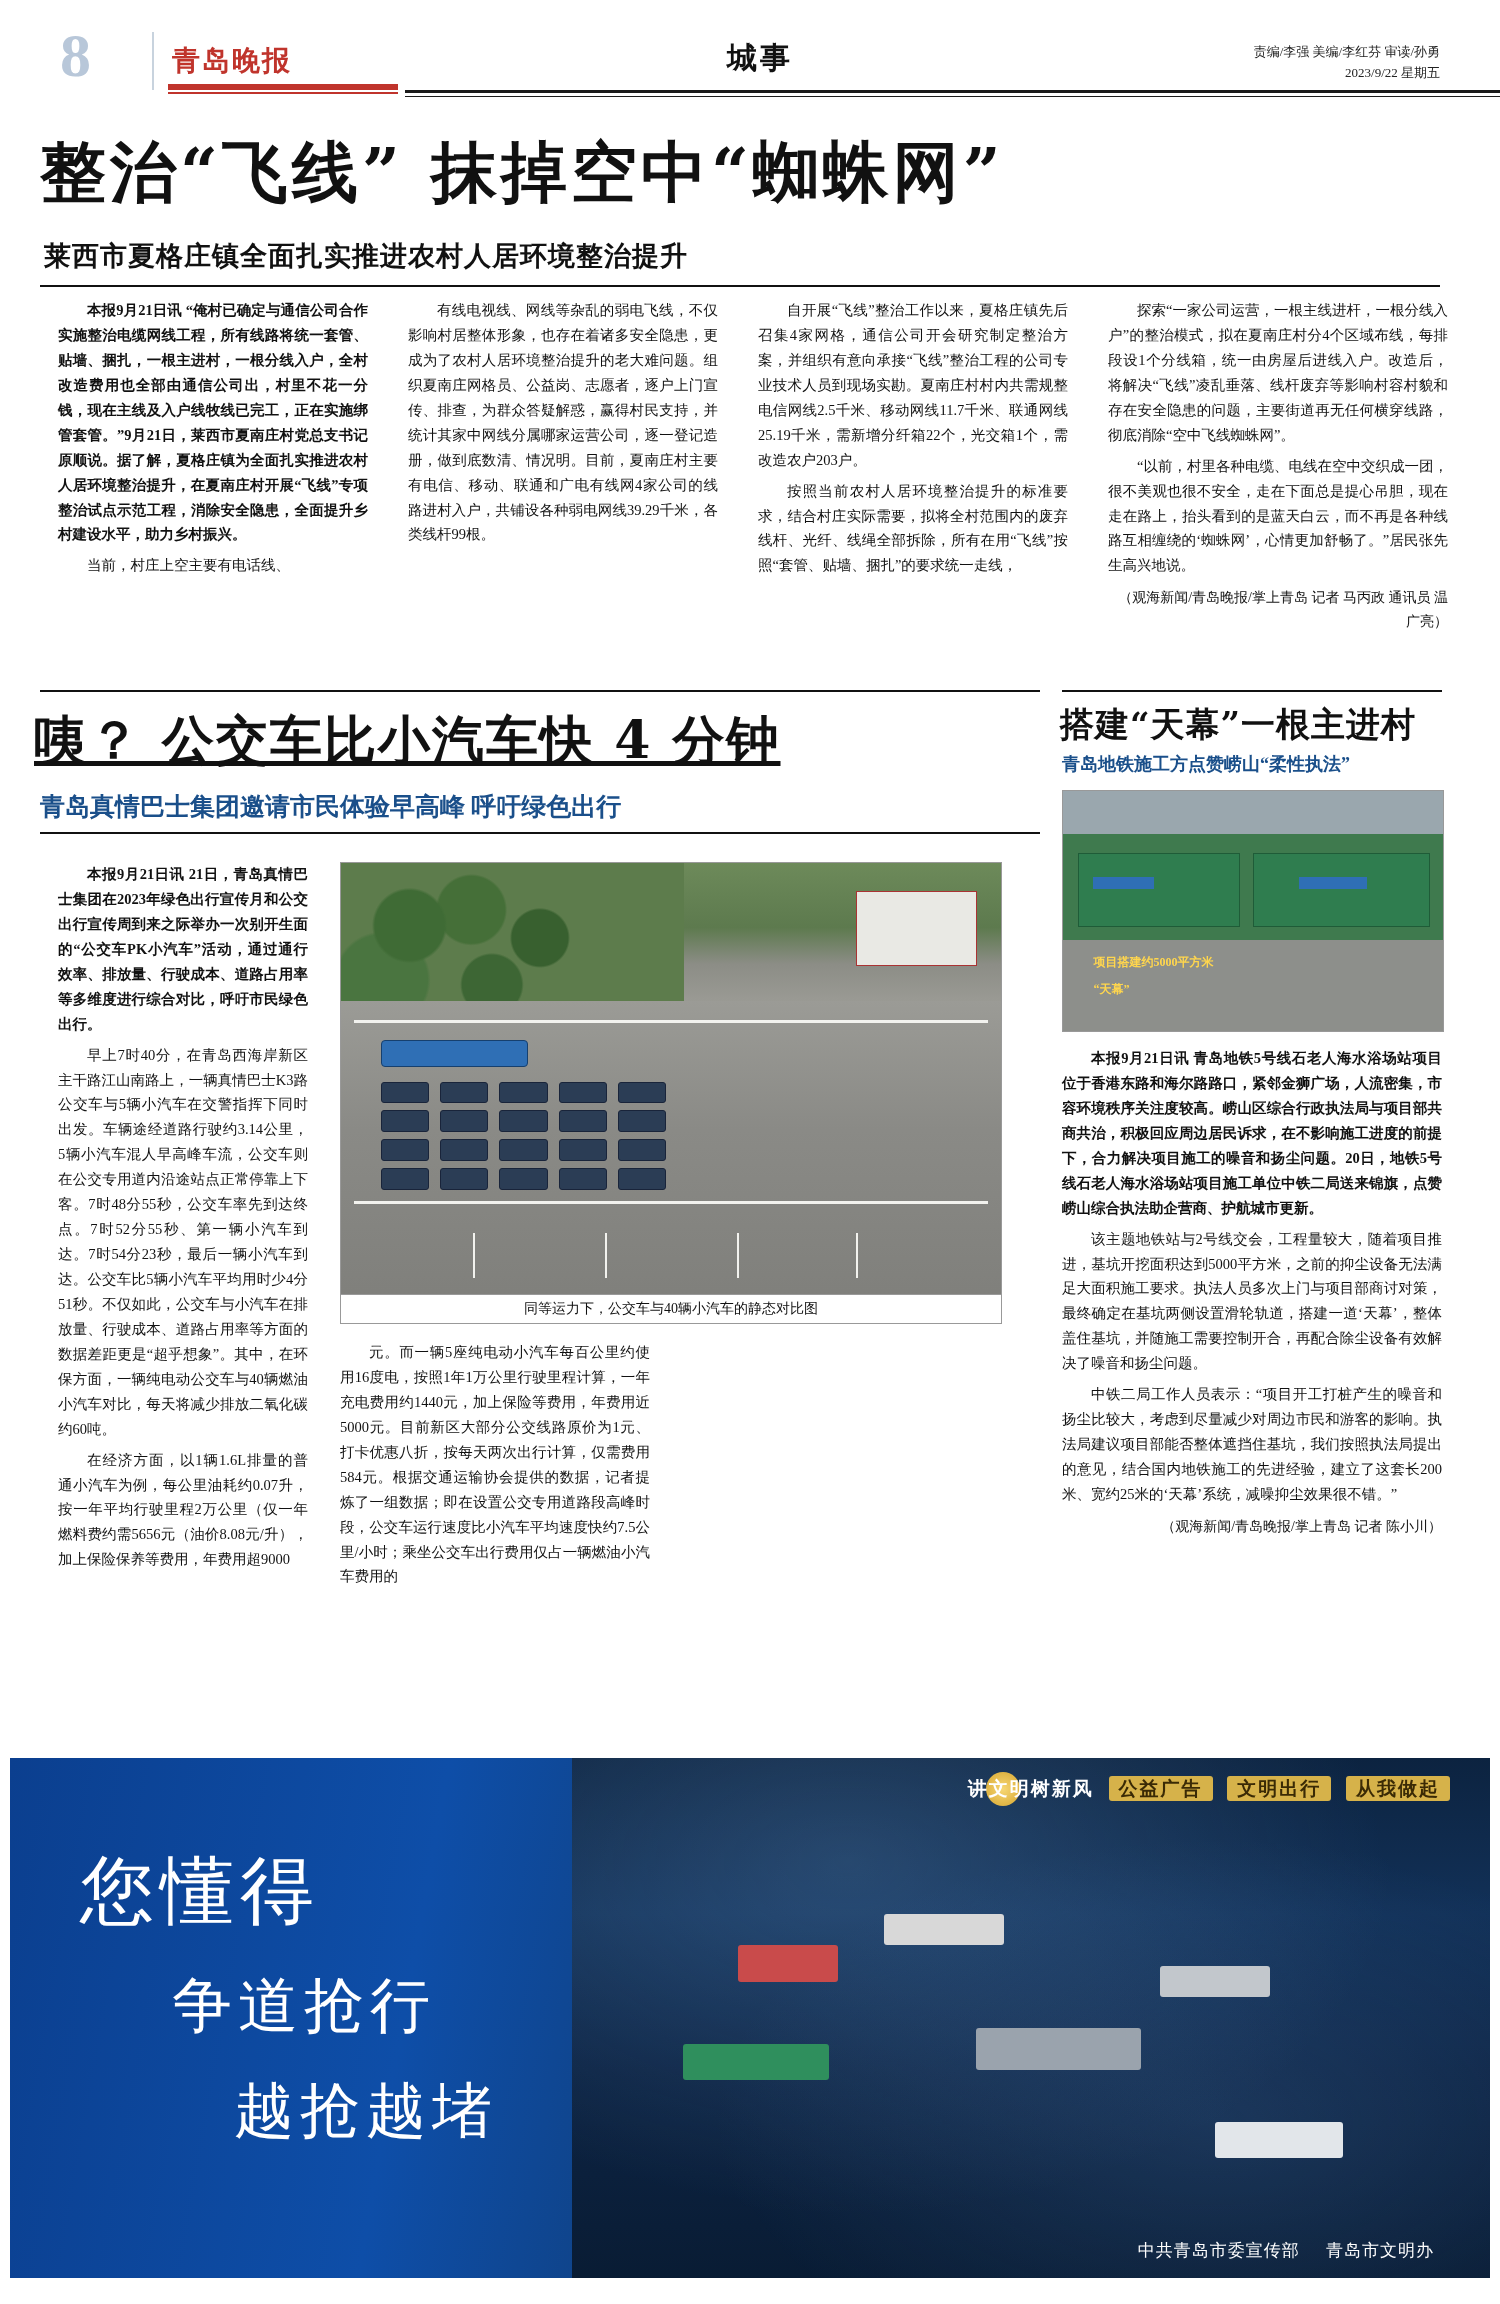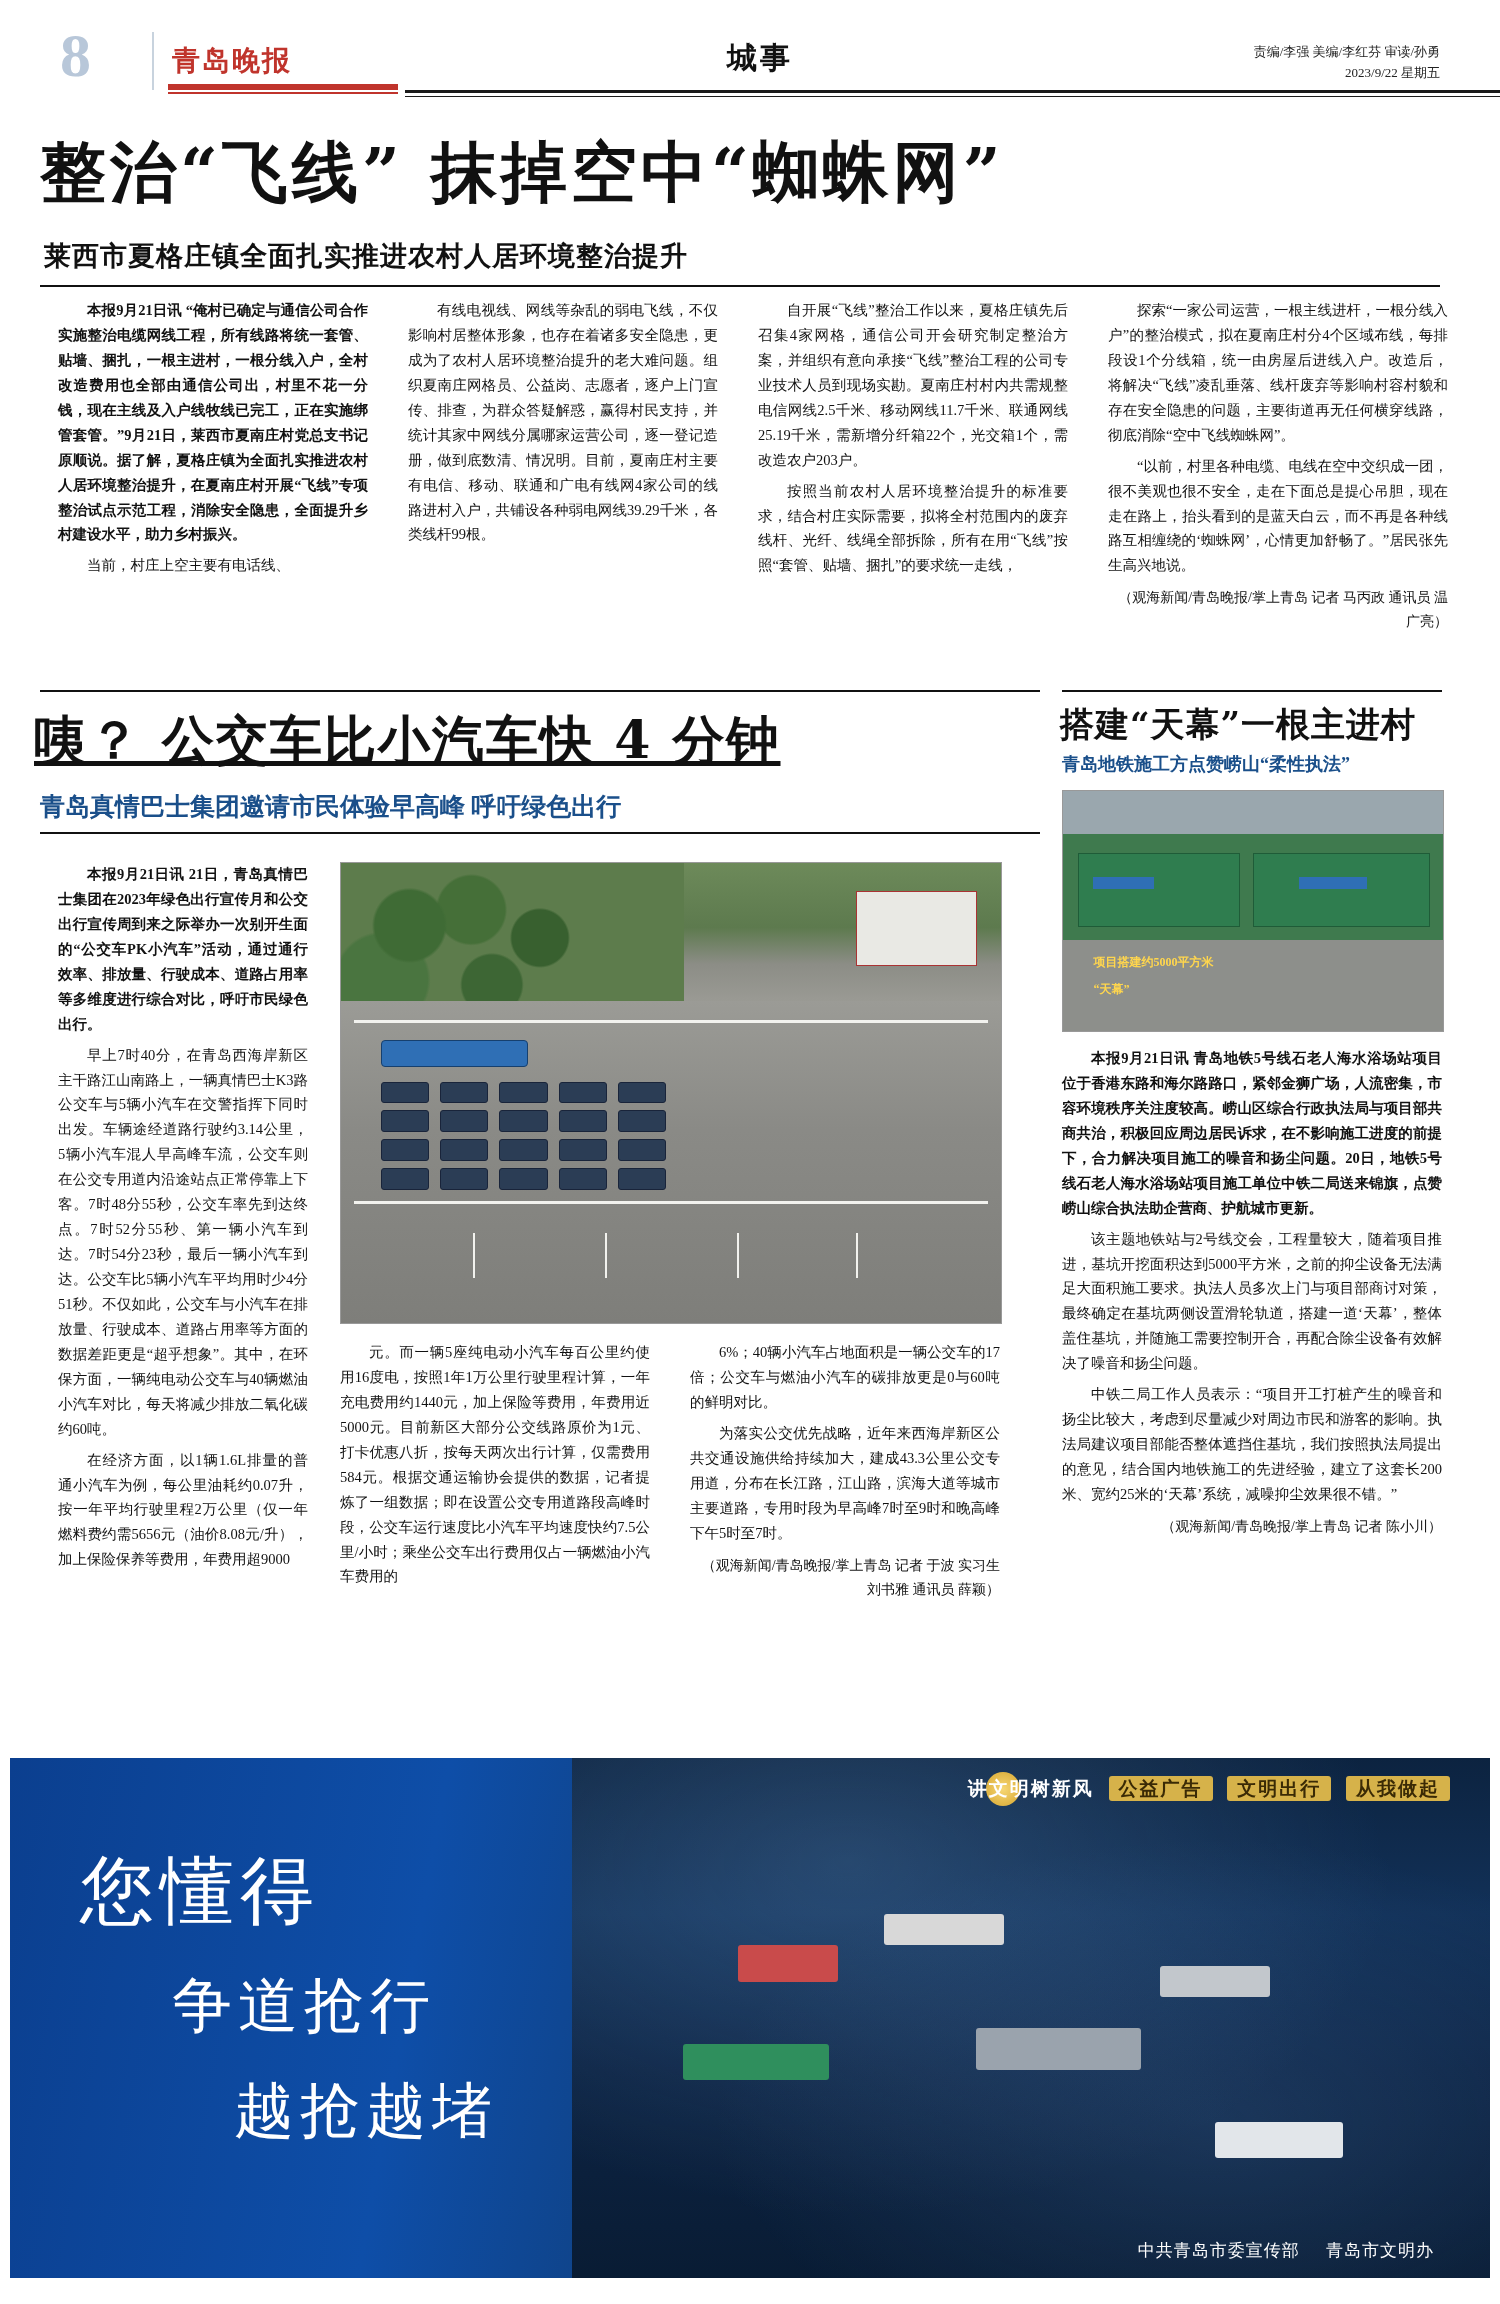--- a/index.html
+++ b/index.html
@@ -155,34 +155,30 @@
         <div class="carrow" style="left:15%;top:52%;width:7%;height:6%;"></div>
         <div class="carrow" style="left:24%;top:52%;width:7%;height:6%;"></div>
         <div class="carrow" style="left:33%;top:52%;width:7%;height:6%;"></div>
         <div class="carrow" style="left:42%;top:52%;width:7%;height:6%;"></div>
         <div class="lanemark" style="left:20%;top:72%;width:2px;height:14%;"></div>
         <div class="lanemark" style="left:40%;top:72%;width:2px;height:14%;"></div>
         <div class="lanemark" style="left:60%;top:72%;width:2px;height:14%;"></div>
         <div class="lanemark" style="left:78%;top:72%;width:2px;height:14%;"></div>
       </div>
     </div>
+    <div class="cap">同等运力下，公交车与40辆小汽车的静态对比图</div>
   </div>
 
   <div class="col" style="position:absolute;left:58px;top:862px;width:250px;">
     <p class="lead-in">本报9月21日讯 21日，青岛真情巴士集团在2023年绿色出行宣传月和公交出行宣传周到来之际举办一次别开生面的“公交车PK小汽车”活动，通过通行效率、排放量、行驶成本、道路占用率等多维度进行综合对比，呼吁市民绿色出行。</p>
     <p>早上7时40分，在青岛西海岸新区主干路江山南路上，一辆真情巴士K3路公交车与5辆小汽车在交警指挥下同时出发。车辆途经道路行驶约3.14公里，5辆小汽车混人早高峰车流，公交车则在公交专用道内沿途站点正常停靠上下客。7时48分55秒，公交车率先到达终点。7时52分55秒、第一辆小汽车到达。7时54分23秒，最后一辆小汽车到达。公交车比5辆小汽车平均用时少4分51秒。不仅如此，公交车与小汽车在排放量、行驶成本、道路占用率等方面的数据差距更是“超乎想象”。其中，在环保方面，一辆纯电动公交车与40辆燃油小汽车对比，每天将减少排放二氧化碳约60吨。</p>
     <p>在经济方面，以1辆1.6L排量的普通小汽车为例，每公里油耗约0.07升，按一年平均行驶里程2万公里（仅一年燃料费约需5656元（油价8.08元/升），加上保险保养等费用，年费用超9000</p>
   </div>
   <div class="col" style="position:absolute;left:340px;top:1340px;width:310px;">
     <p>元。而一辆5座纯电动小汽车每百公里约使用16度电，按照1年1万公里行驶里程计算，一年充电费用约1440元，加上保险等费用，年费用近5000元。目前新区大部分公交线路原价为1元、打卡优惠八折，按每天两次出行计算，仅需费用584元。根据交通运输协会提供的数据，记者提炼了一组数据；即在设置公交专用道路段高峰时段，公交车运行速度比小汽车平均速度快约7.5公里/小时；乘坐公交车出行费用仅占一辆燃油小汽车费用的</p>
-  </div>
-  <div class="col" style="position:absolute;left:690px;top:1340px;width:310px;">
-    <p>6%；40辆小汽车占地面积是一辆公交车的17倍；公交车与燃油小汽车的碳排放更是0与60吨的鲜明对比。</p>
-    <p>为落实公交优先战略，近年来西海岸新区公共交通设施供给持续加大，建成43.3公里公交专用道，分布在长江路，江山路，滨海大道等城市主要道路，专用时段为早高峰7时至9时和晚高峰下午5时至7时。</p>
-    <div class="byline">（观海新闻/青岛晚报/掌上青岛 记者 于波 实习生 刘书雅 通讯员 薛颖）</div>
   </div>
 
   <div class="story3-rule"></div>
   <div class="story3-head">搭建“天幕”一根主进村</div>
   <div class="story3-sub">青岛地铁施工方点赞崂山“柔性执法”</div>
 
   <div class="photo" style="left:1062px;top:790px;width:380px;height:240px;">
     <div class="constr">
       <div class="greenpanel" style="left:4%;top:26%;width:42%;height:30%;"></div>
       <div class="greenpanel" style="left:50%;top:26%;width:46%;height:30%;"></div>

